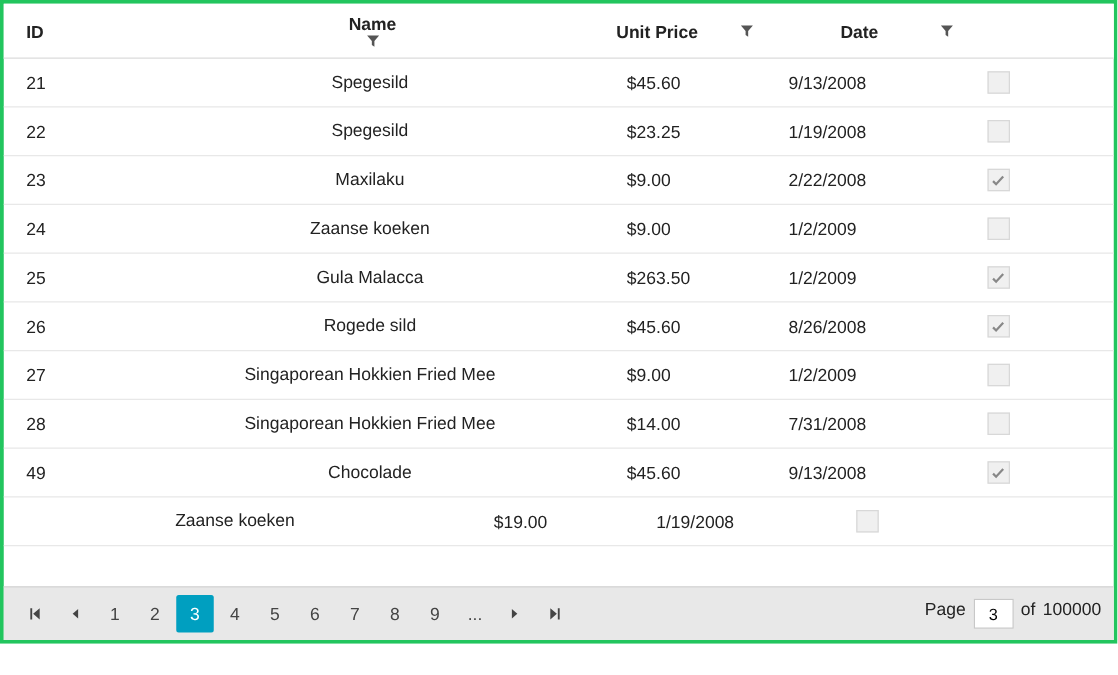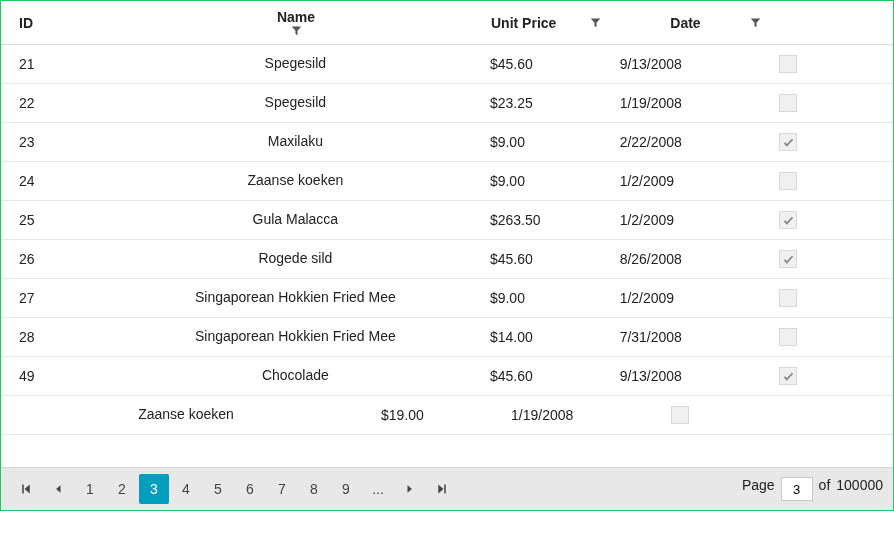--- a/index.html
+++ b/index.html
@@ -1,22 +1,22 @@
 <!DOCTYPE html>
 <html><head>
   <meta charset="utf-8">
   <style>
     * { box-sizing: border-box; margin: 0; padding: 0; }
     body { font-family: "Segoe UI", Tahoma, sans-serif; font-size: 14px; color: #222; width: 894px; }
-    .grid { border: 1px solid #22c55e; }
+    .grid { border: 3px solid #22c55e; }
     .header { display: flex; border-bottom: 1px solid #dcdcdc; background: #fff; font-weight: 600; }
     .header .col { display: flex; align-items: center; justify-content: space-between; padding: 8px 10px; }
     .header .label { flex: 1; }
     .rows .row { display: flex; border-bottom: 1px solid #e8e8e8; }
-    .rows .col { padding: 10px 10px; display: flex; align-items: center; }
+    .rows .col { padding: 10px 22px; display: flex; align-items: center; }
     .col-id { width: 110px; padding-left: 18px !important; }
     .col-name { width: 370px; flex-direction: column; }
     .col-price { width: 130px; }
     .col-date { width: 160px; text-align: center; }
     .col-disc { width: 124px; overflow: hidden; white-space: nowrap; }
     .filter-icon svg { display: block; }
     .checkbox { width: 18px; height: 18px; background: #f0f0f0; border: 1px solid #d8d8d8; display: flex; align-items: center; justify-content: center; }
     .checkbox svg { display: none; }
     .checkbox.checked svg { display: block; }
     .spacer { height: 32px; }

